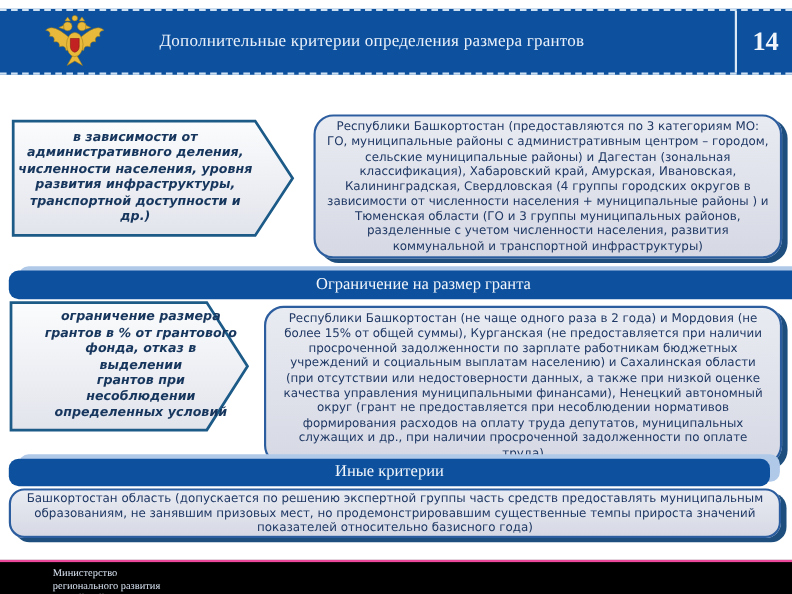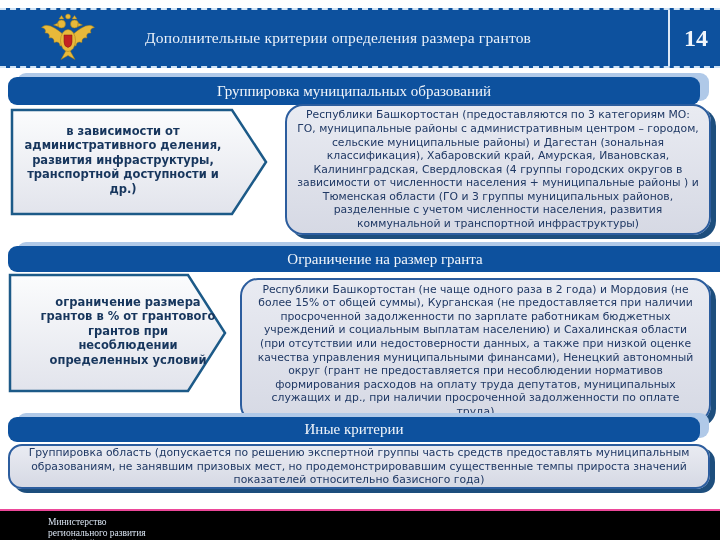--- a/index.html
+++ b/index.html
@@ -20,21 +20,21 @@
   
   .banner{position:absolute;left:8px;width:692px;background:#0d519e;border-radius:9px;
           color:#f2f6fb;font-family:"Liberation Serif",serif;font-size:15px;
           display:flex;align-items:center;justify-content:center;
           box-shadow:9px -4px 0 #b0c9e8;}
   #banner1{top:77px;height:28px;}
   #banner2{top:246px;height:26px;padding-left:31px;}
   #banner3{top:417px;height:25px;}
 
   
-  .arrow-box{position:absolute;}
+  .arrow-box{position:absolute;font-style:italic;}
   .arrow-box svg{position:absolute;left:0;top:0;}
   .arrow-text{position:absolute;left:6px;top:0;display:flex;flex-direction:column;
               justify-content:center;text-align:center;color:#17365d;font-weight:bold;
               font-size:11.5px;line-height:14.5px;}
   #arrow1{left:10px;top:108px;width:258px;height:108px;}
   #arrow1 .arrow-text{width:214px;height:104px;}
   #arrow2{left:8px;top:273px;width:220px;height:120px;}
   #arrow2 .arrow-text{width:176px;height:116px;margin-left:26px;}
 
   
@@ -75,37 +75,35 @@
           <circle cx="60" cy="7" r="5"></circle>
         </g>
         <path d="M52 44 h16 v14 q0 9 -8 11 q-8 -2 -8 -11 Z" fill="#c32222" stroke="#7a1414" stroke-width="1"></path>
       </svg>
     </div>
     <div class="hdr-title">Дополнительные критерии определения размера грантов</div>
     <div class="hdr-sep"></div>
     <div class="hdr-num">14</div>
   </div>
 
-  <div class="banner" id="banner1">
-    <span>Группировка муниципальных образований</span>
-  </div>
 
   <div class="arrow-box" id="arrow1">
     <svg width="258" height="108" viewBox="0 0 258 108">
       <defs>
         <linearGradient id="ag1" x1="0" y1="0" x2="0" y2="1">
           <stop offset="0" stop-color="#fbfcfd"></stop>
             <stop offset="1" stop-color="#e2e4ec"></stop>
         </linearGradient>
       </defs>
       <polygon points="2,2 222,2 256,54 222,106 2,106" fill="url(#ag1)" stroke="#1c5a88" stroke-width="2.5"></polygon>
     </svg>
     <div class="arrow-text">
         <div>в зависимости от</div>
         <div>административного деления,</div>
+        <div>численности населения, уровня</div>
         <div>развития инфраструктуры,</div>
         <div>транспортной доступности и др.)</div>
       </div>
   </div>
 
   <div class="panel" id="panel1">
     <div><span class="b">Республики Башкортостан </span><span>(предоставляются по 3 категориям МО: ГО, муниципальные районы с административным центром – городом, сельские муниципальные районы) и </span><span class="b">Дагестан</span><span> (зональная классификация), </span><span class="b">Хабаровский край, Амурская, Ивановская, Калининградская, Свердловская</span><span> (4 группы городских округов в зависимости от численности населения + муниципальные районы ) и </span><span class="b">Тюменская области</span><span> (ГО и 3 группы муниципальных районов, разделенные с учетом численности населения, развития коммунальной и транспортной инфраструктуры)</span></div>
   </div>
 
   <div class="banner" id="banner2">
@@ -118,36 +116,37 @@
         <linearGradient id="ag2" x1="0" y1="0" x2="0" y2="1">
           <stop offset="0" stop-color="#fbfcfd"></stop>
             <stop offset="1" stop-color="#e2e4ec"></stop>
         </linearGradient>
       </defs>
       <polygon points="2,2 180,2 217,60 180,118 2,118" fill="url(#ag2)" stroke="#1c5a88" stroke-width="2.5"></polygon>
     </svg>
     <div class="arrow-text">
         <div>ограничение размера</div>
         <div>грантов в % от грантового</div>
+        <div>фонда, отказ в выделении</div>
         <div>грантов при</div>
         <div>несоблюдении</div>
         <div>определенных условий</div>
       </div>
   </div>
 
   <div class="panel" id="panel2">
     <div><span class="b">Республики Башкортостан</span><span> (не чаще одного раза в 2 года) и </span><span class="b">Мордовия</span><span> (не более 15% от общей суммы), </span><span class="b">Курганская</span><span> (не предоставляется при наличии просроченной задолженности по зарплате работникам бюджетных учреждений и социальным выплатам населению) и </span><span class="b">Сахалинская области</span><span> (при отсутствии или недостоверности данных, а также при низкой оценке качества управления муниципальными финансами), </span><span class="b">Ненецкий автономный округ</span><span> (грант не предоставляется при несоблюдении нормативов формирования расходов на оплату труда депутатов,  муниципальных служащих и др., при наличии просроченной задолженности по оплате труда)</span></div>
   </div>
 
   <div class="banner" id="banner3">
     <span>Иные критерии</span>
   </div>
 
   <div class="panel" id="panel3">
-    <div><span class="b">Группировка область</span><span> (допускается по решению экспертной группы часть средств предоставлять муниципальным образованиям, не занявшим призовых мест, но продемонстрировавшим существенные темпы прироста значений показателей относительно базисного года)</span></div>
+    <div><span class="b">Башкортостан область</span><span> (допускается по решению экспертной группы часть средств предоставлять муниципальным образованиям, не занявшим призовых мест, но продемонстрировавшим существенные темпы прироста значений показателей относительно базисного года)</span></div>
   </div>
 
   <div class="footer">
     <div class="footer-text">
         <div>Министерство</div>
         <div>регионального развития</div>
         <div>Российской Федерации</div>
       </div>
   </div>
 

